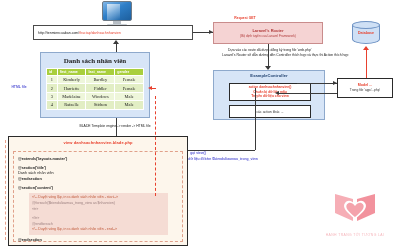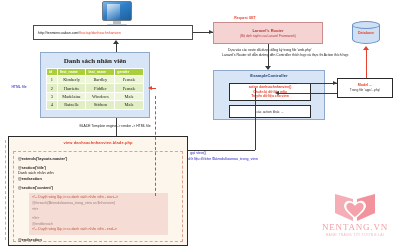--- a/index.html
+++ b/index.html
@@ -342,17 +342,16 @@
 
   <div class="abs logo">
     <div class="logo-mark">
       <svg width="44" height="30" viewBox="0 0 44 30" xmlns="http://www.w3.org/2000/svg">
         <path d="M2 2 L20 7 L20 29 L2 21 Z" fill="#f6aeb6"></path>
         <path d="M42 2 L24 7 L24 29 L42 21 Z" fill="#f2929d"></path>
         <path d="M22 27 C13 20, 9 15, 12 11 C14.5 7.5, 19 8.5, 22 12.5 C25 8.5, 29.5 7.5, 32 11 C35 15, 31 20, 22 27 Z" fill="#ffffff"></path>
         <path d="M22 25 C15 19.5, 11.8 15.4, 14 12.3 C15.9 9.6, 19.3 10.4, 22 13.9 C24.7 10.4, 28.1 9.6, 30 12.3 C32.2 15.4, 29 19.5, 22 25 Z" fill="#f4a3ac"></path>
       </svg>
     </div>
-    <div class="logo-txt">NENTANG.VN</div>
     <div class="logo-sub">HÀNH TRANG TỚI TƯƠNG LAI</div>
   </div>
 
 </div>
 
 </body></html>

